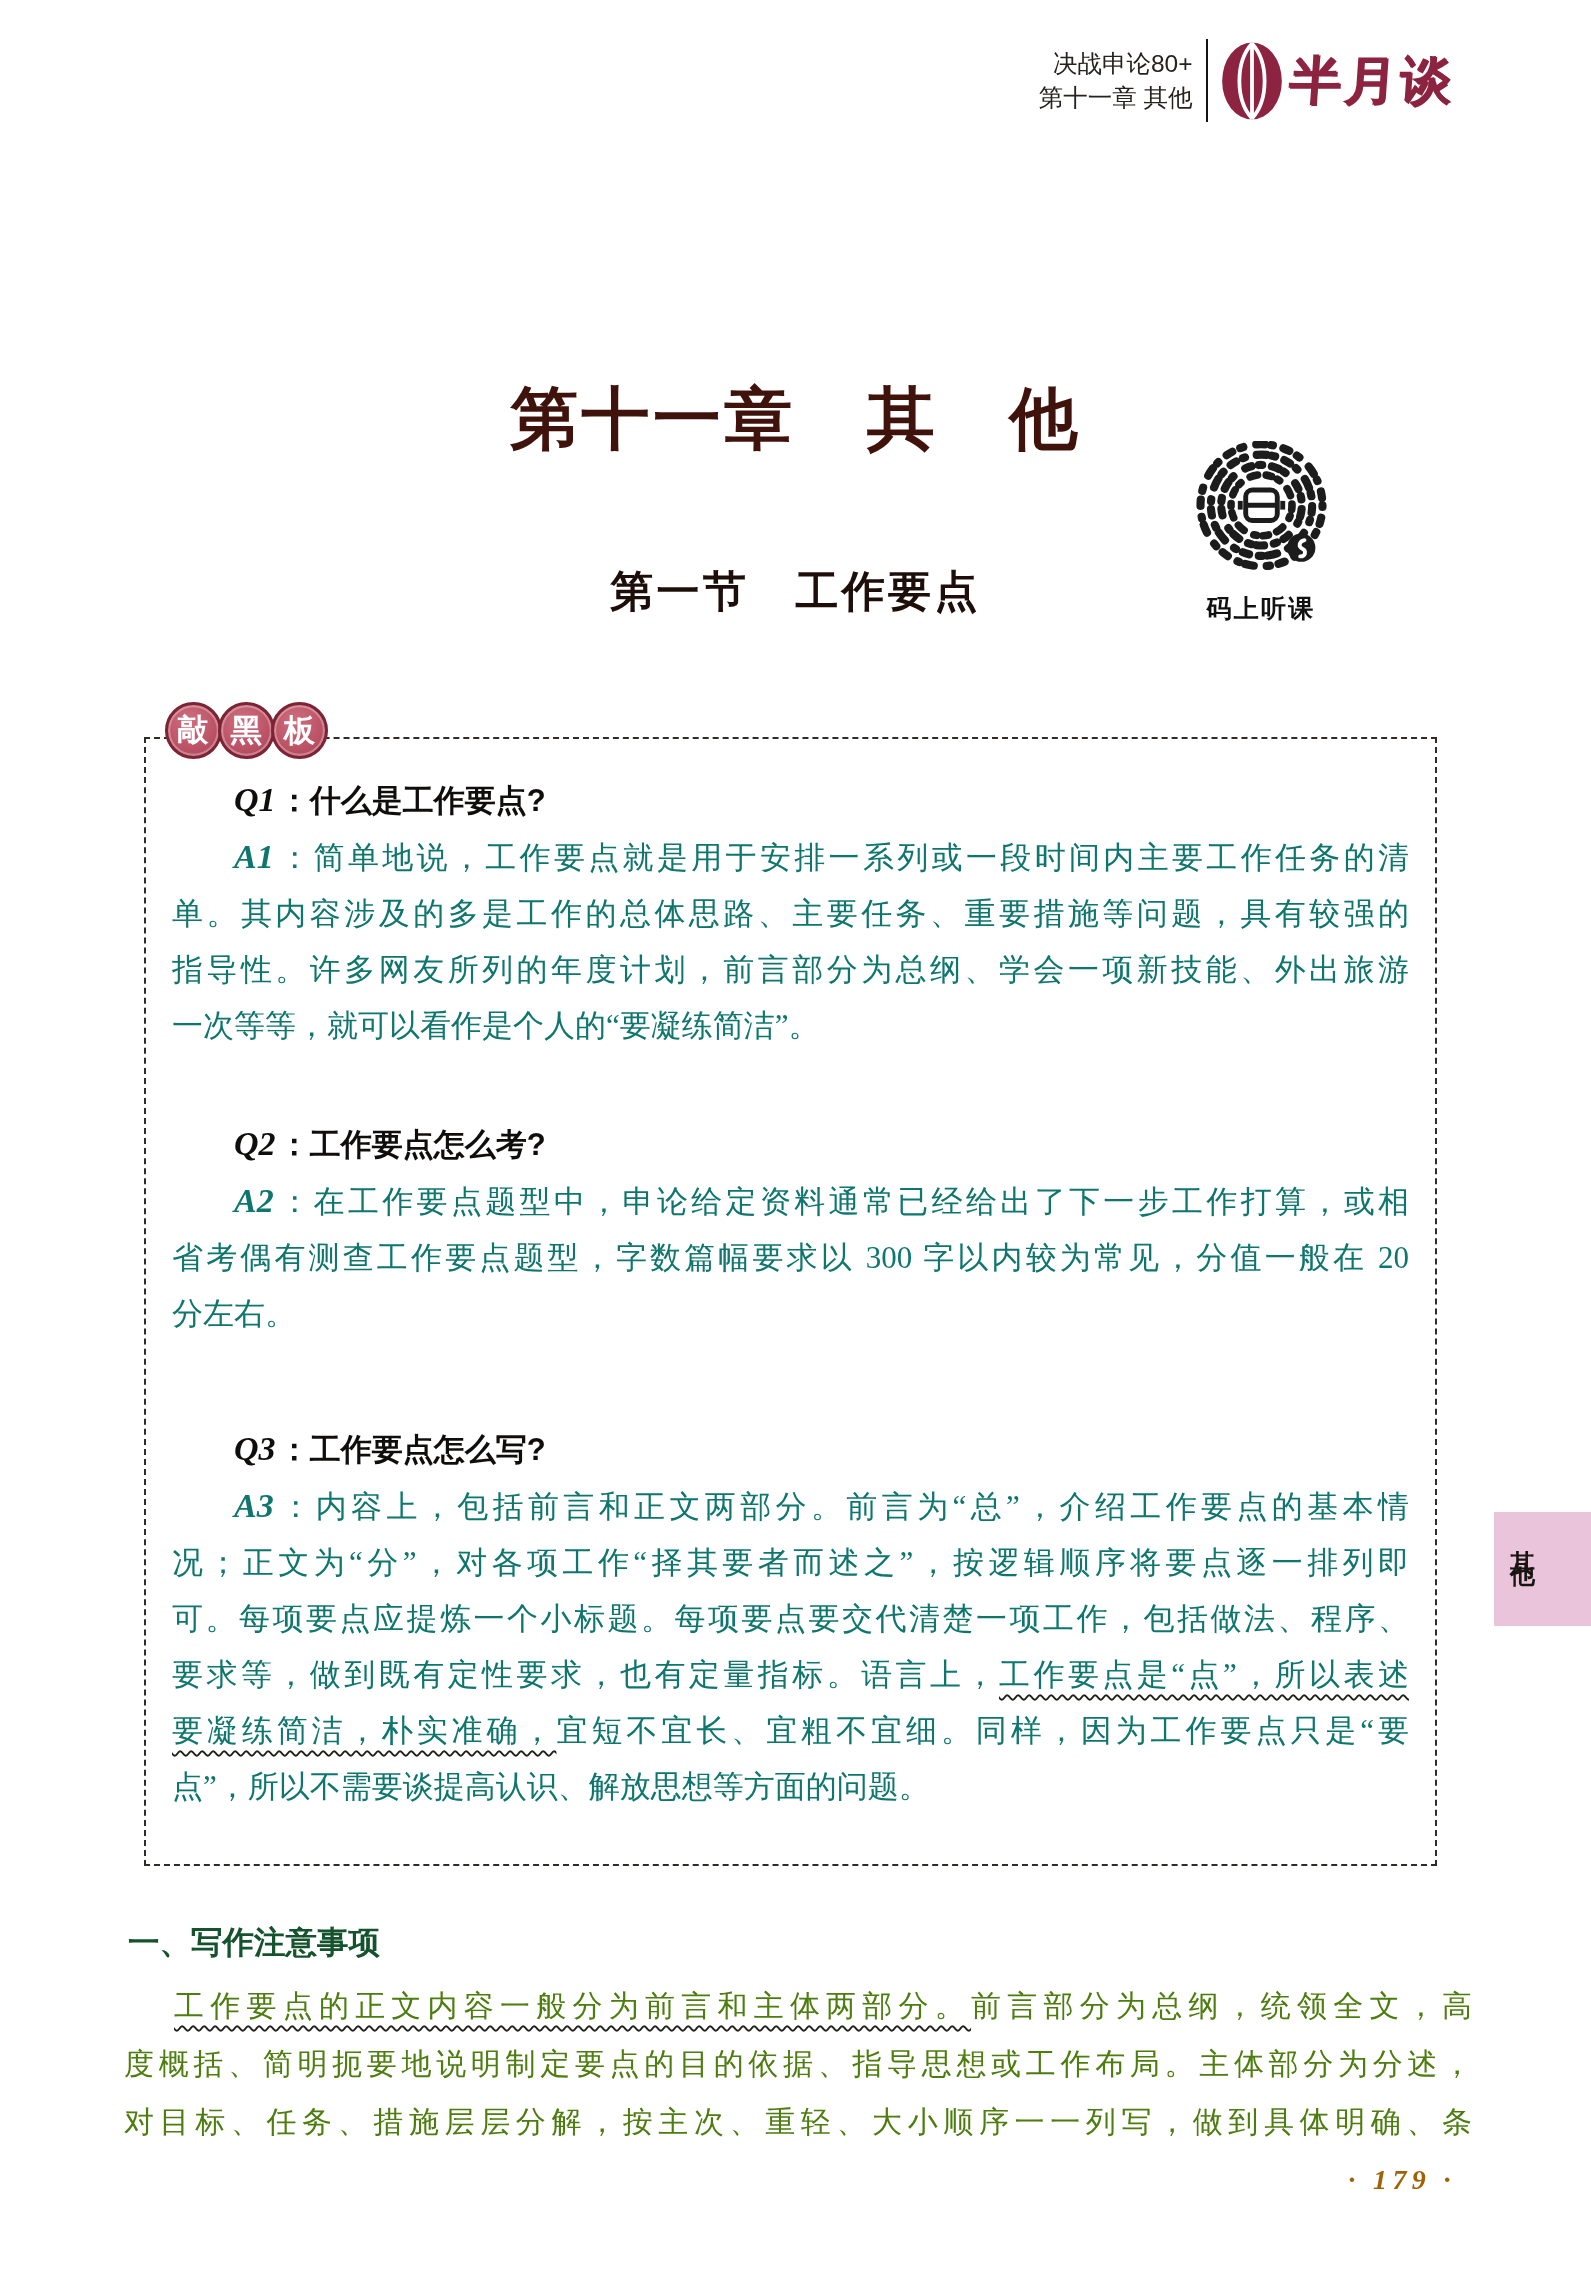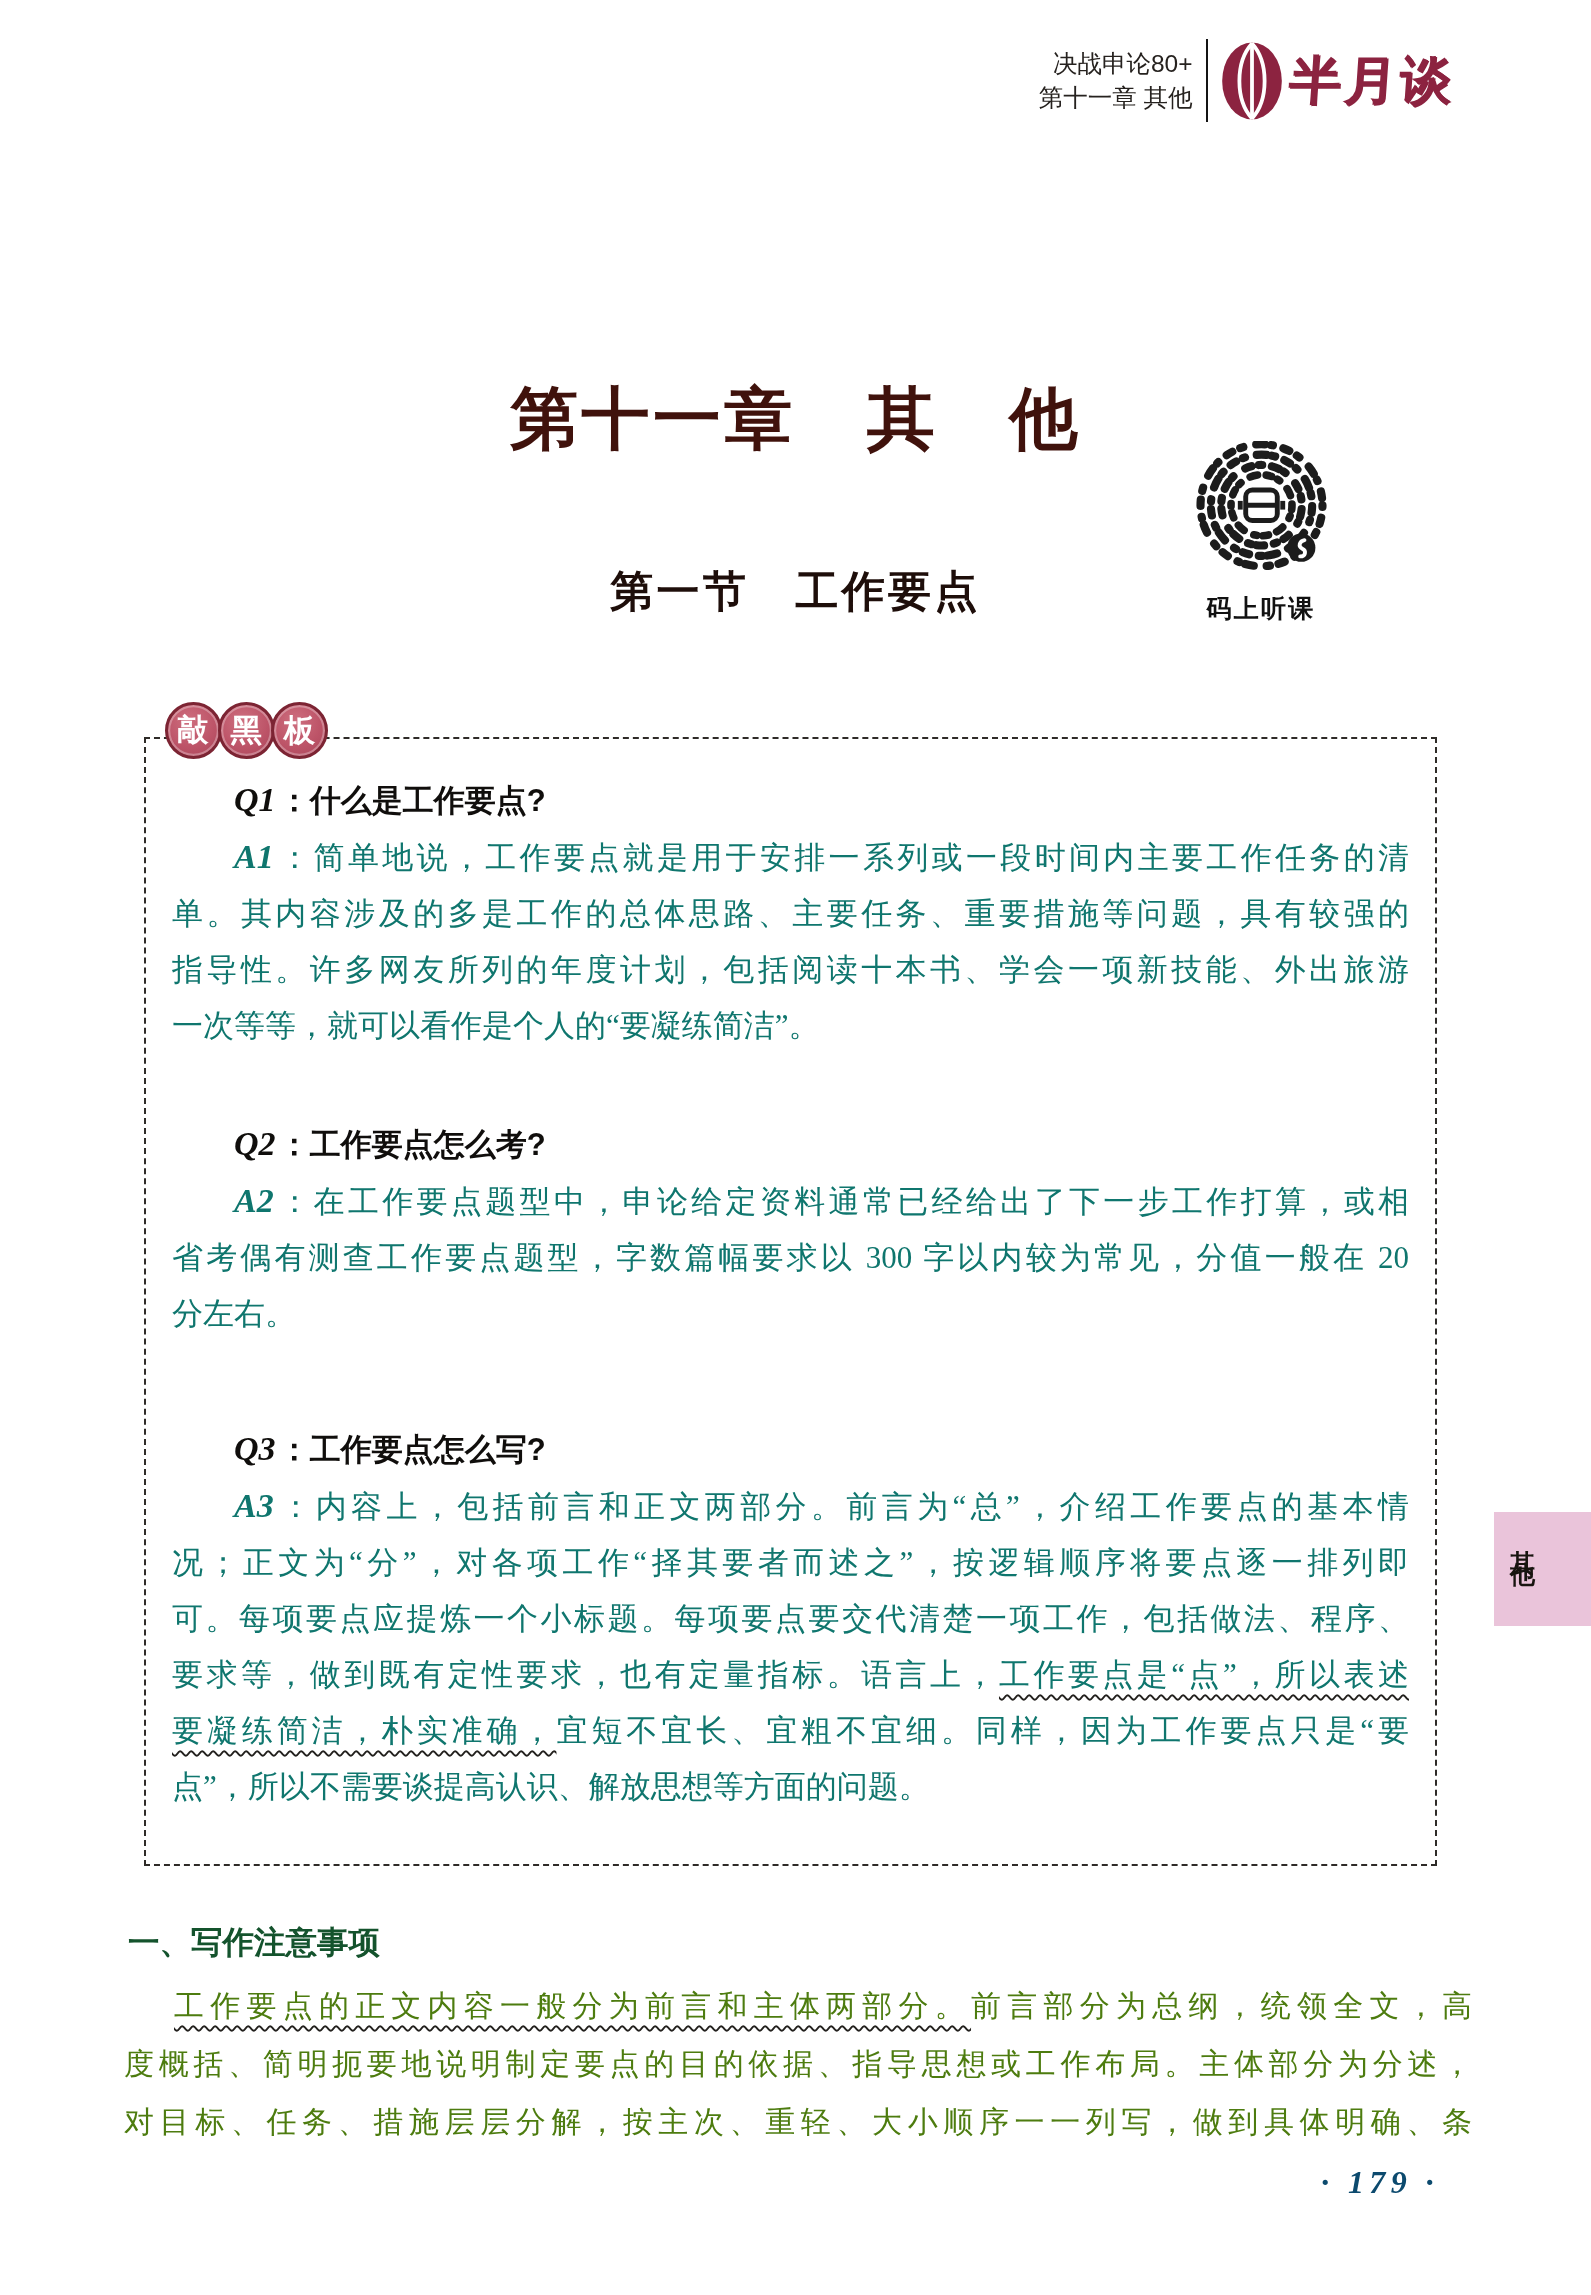--- a/index.html
+++ b/index.html
@@ -58,23 +58,23 @@
   
   .section-heading{position:absolute;left:128px;top:1922px;
                    font-family:"Liberation Sans",sans-serif;font-weight:bold;
                    font-size:31.5px;color:#14532d;}
   .body-para{position:absolute;left:124px;top:1977px;width:1348px;}
   .p-line{font-size:30px;line-height:58px;text-align:justify;text-align-last:justify;
           color:#4d7c0f;}
   .p-first{text-indent:50px;}
 
   
-  .page-number{position:absolute;left:1304px;top:2164px;width:152px;text-align:center;
-               font-weight:bold;font-style:italic;font-size:32px;letter-spacing:5.4px;
-               color:#0c4a6e;}
+  .page-number{position:absolute;left:1304px;top:2164px;width:152px;text-align:right;
+               font-weight:bold;font-style:italic;font-size:28px;letter-spacing:5.4px;
+               color:#a16207;}
   .side-tab{position:absolute;left:1494px;top:1512px;width:97px;height:114px;
             background:#eac4da;}
   .side-tab-label{position:absolute;left:13px;top:17.4px;writing-mode:vertical-rl;
                   font-family:"Liberation Sans",sans-serif;font-weight:bold;
                   font-size:25px;letter-spacing:13px;color:#18140f;}
 </style>
 </head>
 <body>
 
 <div class="page">
@@ -123,21 +123,21 @@
   <div class="board-box">
     <div class="badge">
       <div class="badge-circle">敲</div>
       <div class="badge-circle">黑</div>
       <div class="badge-circle">板</div>
     </div>
 
     <div class="q-line"><span class="q-label">Q1</span><span>：什么是工作要点?</span></div>
     <div class="a-line a-first"><span class="a-label">A1</span><span>：简单地说，工作要点就是用于安排一系列或一段时间内主要工作任务的清</span></div>
     <div class="a-line">单。其内容涉及的多是工作的总体思路、主要任务、重要措施等问题，具有较强的</div>
-    <div class="a-line">指导性。许多网友所列的年度计划，包括阅读十本书、学会一项新技能、外出旅游</div>
+    <div class="a-line">指导性。许多网友所列的年度计划，前言部分为总纲、学会一项新技能、外出旅游</div>
     <div class="a-line a-last">一次等等，就可以看作是个人的“要凝练简洁”。</div>
 
     <div class="q-line gap-q2"><span class="q-label">Q2</span><span>：工作要点怎么考?</span></div>
     <div class="a-line a-first"><span class="a-label">A2</span><span>：在工作要点题型中，申论给定资料通常已经给出了下一步工作打算，或相</span></div>
     <div class="a-line">省考偶有测查工作要点题型，字数篇幅要求以 300 字以内较为常见，分值一般在 20</div>
     <div class="a-line a-last">分左右。</div>
 
     <div class="q-line gap-q3"><span class="q-label">Q3</span><span>：工作要点怎么写?</span></div>
     <div class="a-line a-first"><span class="a-label">A3</span><span>：内容上，包括前言和正文两部分。前言为“总”，介绍工作要点的基本情</span></div>
     <div class="a-line">况；正文为“分”，对各项工作“择其要者而述之”，按逻辑顺序将要点逐一排列即</div>

